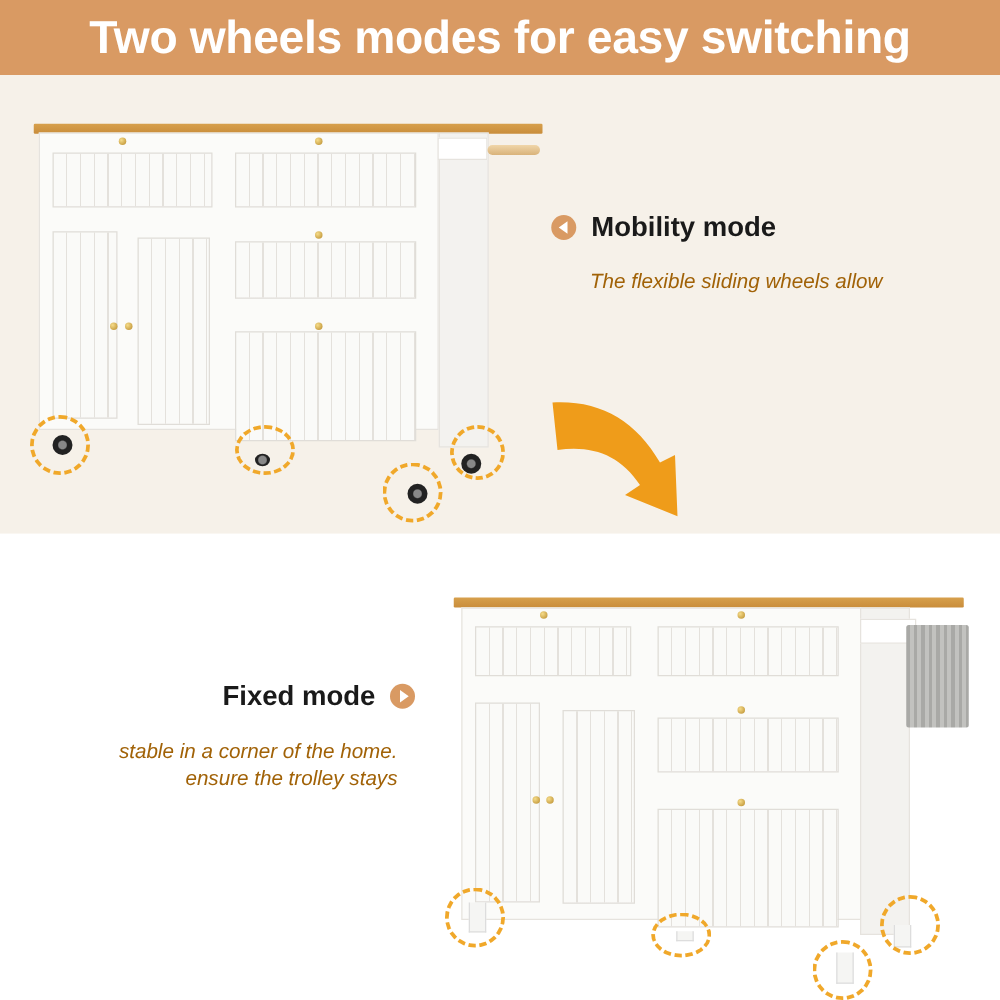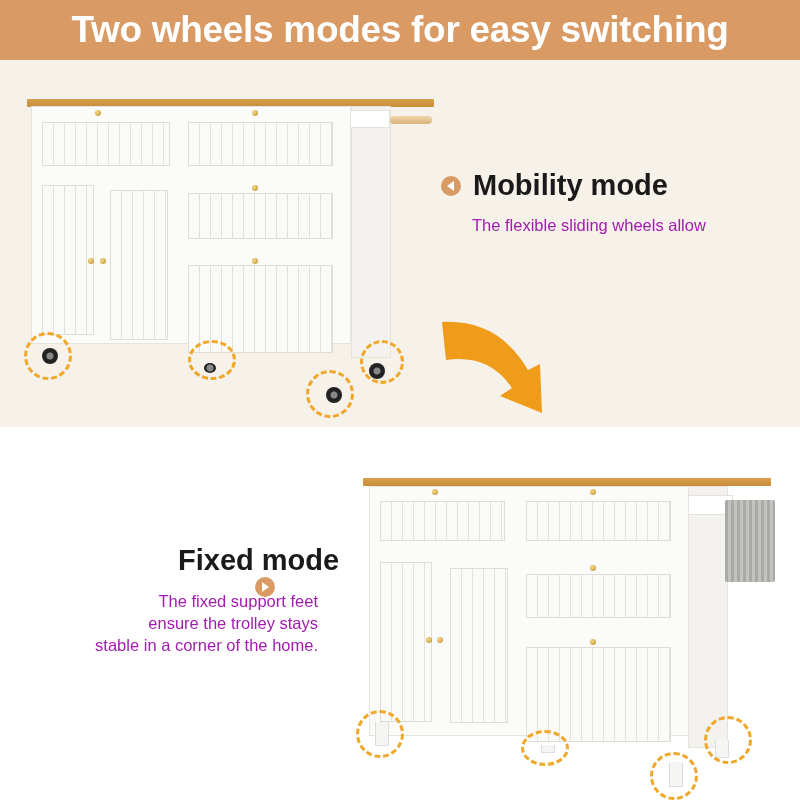--- a/index.html
+++ b/index.html
@@ -14,22 +14,22 @@
   }
   .top-section {
     position: absolute; left: 0; top: 60px; width: 800px; height: 367px;
     background: #f6f1e9;
   }
   .bottom-section {
     position: absolute; left: 0; top: 427px; width: 800px; height: 373px;
     background: #ffffff;
   }
 
-  .mode-title { position: absolute; font-weight: bold; font-size: 29px; color: #1a1a1a; display: flex; align-items: center; }
-  .mode-desc { position: absolute; font-size: 16.5px; line-height: 22px; color: #a21caf; }
+  .mode-title { position: absolute; font-weight: bold; font-size: 22px; color: #1a1a1a; display: flex; align-items: center; }
+  .mode-desc { position: absolute; font-size: 16.5px; line-height: 22px; color: #a16207; font-style: italic; }
 
   .dot-icon {
     width: 20px; height: 20px; border-radius: 50%; background: #d99a63;
     display: inline-flex; align-items: center; justify-content: center;
   }
   .tri-left { width: 0; height: 0; border-top: 5px solid transparent; border-bottom: 5px solid transparent; border-right: 7px solid #fff; margin-right: 1px; }
   .tri-right { width: 0; height: 0; border-top: 5px solid transparent; border-bottom: 5px solid transparent; border-left: 7px solid #fff; margin-left: 2px; }
 
   
   .cabinet { position: absolute; }
@@ -59,30 +59,29 @@
 <div class="mode-title" style="left:441px; top:169px;">
   <span class="dot-icon">
       <span class="tri-left"></span>
     </span>
   <span style="margin-left:12px;">Mobility mode</span>
 </div>
 <div class="mode-desc" style="left:472px; top:214px;">
   <div>The flexible sliding wheels allow</div>
 </div>
 
-<div class="mode-title" style="left:178px; top:544px;flex-direction:column;">
+<div class="mode-title" style="left:178px; top:544px;">
   <span>Fixed mode</span>
   <span class="dot-icon" style="margin-left:12px;">
       <span class="tri-right"></span>
     </span>
 </div>
 <div class="mode-desc" style="left:40px; top:590px; width:278px; text-align:right;">
-  <div>The fixed support feet</div>
+  <div>stable in a corner of the home.</div>
   <div>ensure the trolley stays</div>
-  <div>stable in a corner of the home.</div>
 </div>
 
 <svg class="arrow" width="110" height="100" viewBox="0 0 110 100">
   <path d="M2 4 C40 2 68 18 88 52 L100 46 L102 95 L60 78 L72 70 C56 46 34 38 6 42 Z" fill="#ef9c1a"></path>
 </svg>
 
 <div class="cabinet" style="left:0;top:0;width:800px;height:430px;">
   <div class="top-board" style="left:27px; top:99px; width:407px;"></div>
   <div class="body-box" style="left:31px; top:106px; width:320px; height:238px;"></div>
   <div class="side" style="left:351px; top:106px; width:40px; height:252px;"></div>

